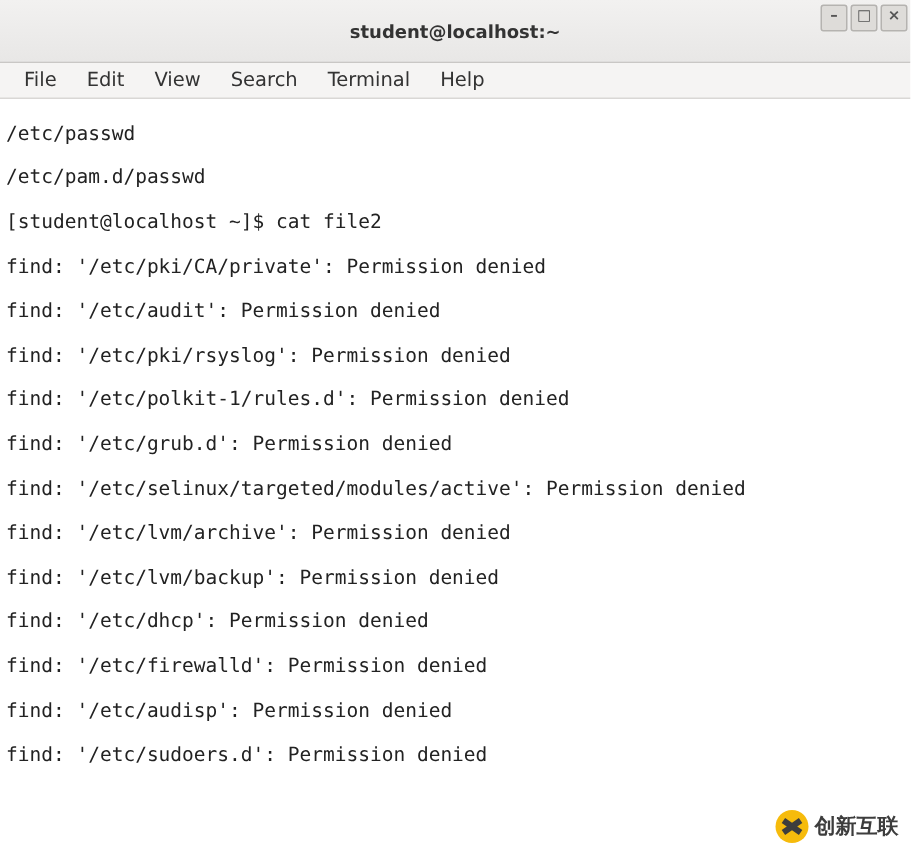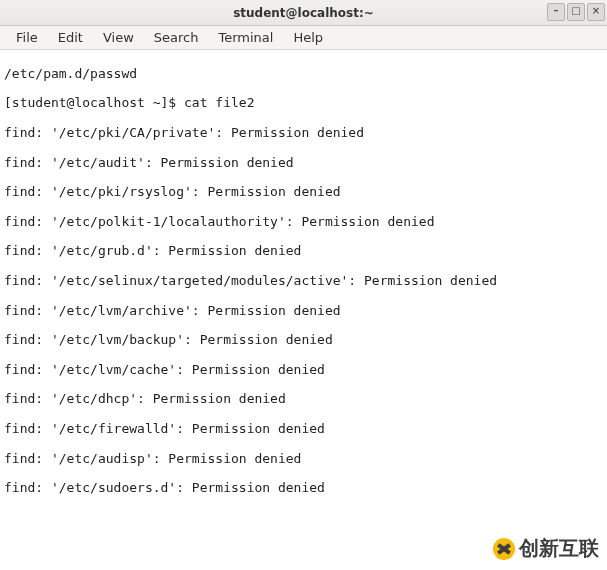--- a/index.html
+++ b/index.html
@@ -5,21 +5,21 @@
   * { margin: 0; padding: 0; box-sizing: border-box; }
   body {
     font-family: "DejaVu Sans", "Liberation Sans", sans-serif;
     background: #fff;
     width: 607px;
     height: 570px;
     overflow: hidden;
     position: relative;
   }
   .titlebar {
-    height: 26px;
+    height: 42px;
     background: linear-gradient(to bottom, #f2f1f0, #e8e7e6);
     border-bottom: 1px solid #c9c7c5;
     display: flex;
     align-items: center;
     justify-content: center;
     position: relative;
     font-size: 12px;
     font-weight: bold;
     color: #333;
   }
@@ -67,21 +67,21 @@
     background: #fff;
   }
   .prompt-line { }
   .output-line { }
   .watermark {
     position: absolute;
     right: 8px;
     bottom: 8px;
     display: flex;
     align-items: center;
-    font-size: 20px;
+    font-size: 14px;
     font-weight: bold;
     color: #333;
     gap: 4px;
     opacity: 0.95;
   }
   .wm-icon {
     width: 22px; height: 22px;
     background: #f6b800;
     border-radius: 50%;
     position: relative;
@@ -118,31 +118,31 @@
 <div class="menubar">
   <div class="menu-item">File</div>
   <div class="menu-item">Edit</div>
   <div class="menu-item">View</div>
   <div class="menu-item">Search</div>
   <div class="menu-item">Terminal</div>
   <div class="menu-item">Help</div>
 </div>
 
 <div class="terminal">
+<div class="output-line">/etc/passwd</div>
 <div class="output-line">/etc/pam.d/passwd</div>
 <div class="prompt-line"><span>[student@localhost ~]$</span> <span>cat file2</span></div>
 <div class="output-line">find: '/etc/pki/CA/private': Permission denied</div>
 <div class="output-line">find: '/etc/audit': Permission denied</div>
 <div class="output-line">find: '/etc/pki/rsyslog': Permission denied</div>
-<div class="output-line">find: '/etc/polkit-1/localauthority': Permission denied</div>
+<div class="output-line">find: '/etc/polkit-1/rules.d': Permission denied</div>
 <div class="output-line">find: '/etc/grub.d': Permission denied</div>
 <div class="output-line">find: '/etc/selinux/targeted/modules/active': Permission denied</div>
 <div class="output-line">find: '/etc/lvm/archive': Permission denied</div>
 <div class="output-line">find: '/etc/lvm/backup': Permission denied</div>
-<div class="output-line">find: '/etc/lvm/cache': Permission denied</div>
 <div class="output-line">find: '/etc/dhcp': Permission denied</div>
 <div class="output-line">find: '/etc/firewalld': Permission denied</div>
 <div class="output-line">find: '/etc/audisp': Permission denied</div>
 <div class="output-line">find: '/etc/sudoers.d': Permission denied</div>
 
 
 
 
 
 

